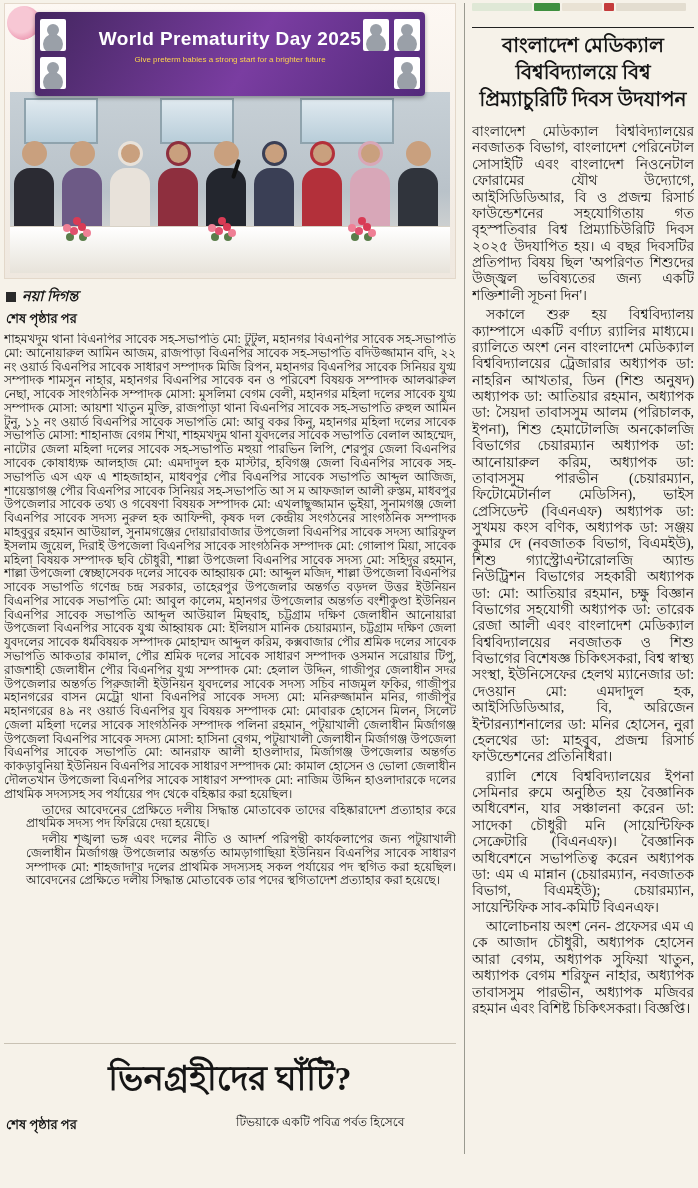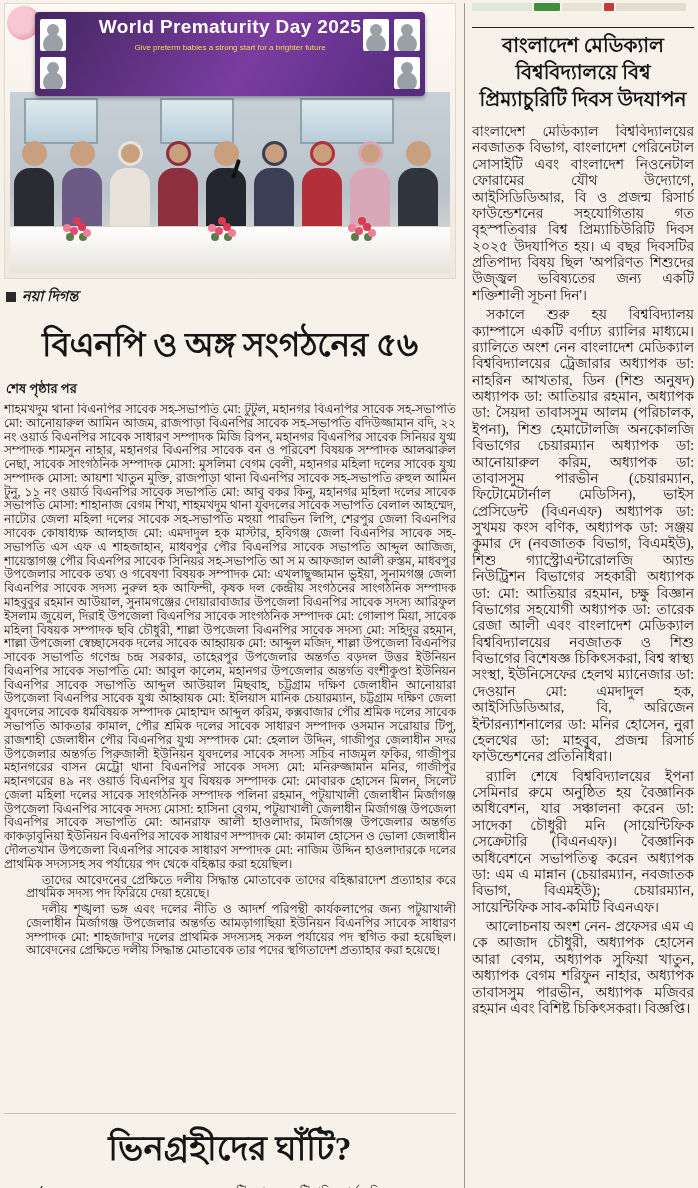--- a/index.html
+++ b/index.html
@@ -27,21 +27,21 @@
     background:linear-gradient(#c7d0d6 0%,#b9c2c9 55%,#e6e2da 100%);
   }
   .window{position:absolute;top:6px;width:70px;height:42px;background:linear-gradient(#dfe9ef,#b8cdd9);border:2px solid #8fa3ad;}
   .w1{left:14px}.w2{left:150px}.w3{left:290px;width:90px}
   .banner{
     position:absolute;top:8px;left:30px;right:30px;height:84px;
     background:linear-gradient(120deg,#43265f,#7a3da1 55%,#532a7b);
     border-radius:4px;color:#fff;text-align:center;z-index:3;
     box-shadow:0 2px 4px rgba(0,0,0,.35);
   }
-  .banner-title{font-family:"Liberation Sans", sans-serif;font-weight:bold;font-size:19px;letter-spacing:.4px;padding-top:4px;}
+  .banner-title{font-family:"Liberation Sans", sans-serif;font-weight:bold;font-size:19px;letter-spacing:.4px;padding-top:16px;}
   .banner-sub{font-family:"Liberation Sans", sans-serif;font-size:8px;color:#ffd54d;margin-top:5px;}
   .mini-card{position:absolute;width:26px;height:32px;background:#fff;border-radius:2px;overflow:hidden;}
   .mini-card::after{content:"";position:absolute;left:7px;top:5px;width:12px;height:12px;border-radius:50%;background:#9aa0a8;box-shadow:0 14px 0 4px #9aa0a8;}
   .mc1{left:5px;top:7px}.mc2{left:5px;top:45px}.mc3{right:5px;top:7px}.mc4{right:5px;top:45px}.mc5{right:36px;top:7px}
   .person{position:absolute;bottom:46px;width:44px;height:86px;z-index:2;}
   .person .head{width:19px;height:19px;border-radius:50%;background:#c9a07e;margin:0 auto;border:3px solid transparent;}
   .person .torso{width:40px;height:58px;margin:2px auto 0;border-radius:16px 16px 0 0;}
   .p1{left:2px}.p2{left:50px}.p3{left:98px}.p4{left:146px}.p5{left:194px}.p6{left:242px}.p7{left:290px}.p8{left:338px}.p9{left:386px}
   .p1 .torso{background:#2b2b33}
   .p2 .torso{background:#6d5a86}
@@ -162,21 +162,20 @@
         <div class="banner-title">World Prematurity Day 2025</div>
         <div class="banner-sub">Give preterm babies a strong start for a brighter future</div>
       </div>
     </div>
 
     <div class="caption">
       <span class="sq"></span>
       <span class="credit">নয়া দিগন্ত</span>
     </div>
 
-    <h1 class="main-headline">বিএনপি ও অঙ্গ সংগঠনের ৫৬</h1>
     <div class="cont-label">শেষ পৃষ্ঠার পর</div>
 
     <div class="main-body">
       <p>শাহমখদুম থানা বিএনপির সাবেক সহ-সভাপতি মো: টুটুল, মহানগর বিএনপির সাবেক সহ-সভাপতি মো: আনোয়ারুল আমিন আজম, রাজপাড়া বিএনপির সাবেক সহ-সভাপতি বদিউজ্জামান বদি, ২২ নং ওয়ার্ড বিএনপির সাবেক সাধারণ সম্পাদক মিজি রিপন, মহানগর বিএনপির সাবেক সিনিয়র যুগ্ম সম্পাদক শামসুন নাহার, মহানগর বিএনপির সাবেক বন ও পরিবেশ বিষয়ক সম্পাদক আলঝারুল নেছা, সাবেক সাংগঠনিক সম্পাদক মোসা: মুসলিমা বেগম বেলী, মহানগর মহিলা দলের সাবেক যুগ্ম সম্পাদক মোসা: আয়শা খাতুন মুক্তি, রাজপাড়া থানা বিএনপির সাবেক সহ-সভাপতি রুহুল আমিন টুনু, ১১ নং ওয়ার্ড বিএনপির সাবেক সভাপতি মো: আবু বকর কিনু, মহানগর মহিলা দলের সাবেক সভাপতি মোসা: শাহানাজ বেগম শিখা, শাহমখদুম থানা যুবদলের সাবেক সভাপতি বেলাল আহম্মেদ, নাটোর জেলা মহিলা দলের সাবেক সহ-সভাপতি মহুয়া পারভিন লিপি, শেরপুর জেলা বিএনপির সাবেক কোষাধ্যক্ষ আলহাজ মো: এমদাদুল হক মাস্টার, হবিগঞ্জ জেলা বিএনপির সাবেক সহ-সভাপতি এস এফ এ শাহজাহান, মাধবপুর পৌর বিএনপির সাবেক সভাপতি আব্দুল আজিজ, শায়েস্তাগঞ্জ পৌর বিএনপির সাবেক সিনিয়র সহ-সভাপতি আ স ম আফজাল আলী রুস্তম, মাধবপুর উপজেলার সাবেক তথ্য ও গবেষণা বিষয়ক সম্পাদক মো: এখলাছুজ্জামান ভুইয়া, সুনামগঞ্জ জেলা বিএনপির সাবেক সদস্য নুরুল হক আফিন্দী, কৃষক দল কেন্দ্রীয় সংগঠনের সাংগঠনিক সম্পাদক মাহবুবুর রহমান আউয়াল, সুনামগঞ্জের দোয়ারাবাজার উপজেলা বিএনপির সাবেক সদস্য আরিফুল ইসলাম জুয়েল, দিরাই উপজেলা বিএনপির সাবেক সাংগঠনিক সম্পাদক মো: গোলাপ মিয়া, সাবেক মহিলা বিষয়ক সম্পাদক ছবি চৌধুরী, শাল্লা উপজেলা বিএনপির সাবেক সদস্য মো: সহিদুর রহমান, শাল্লা উপজেলা স্বেচ্ছাসেবক দলের সাবেক আহ্বায়ক মো: আব্দুল মজিদ, শাল্লা উপজেলা বিএনপির সাবেক সভাপতি গণেন্দ্র চন্দ্র সরকার, তাহেরপুর উপজেলার অন্তর্গত বড়দল উত্তর ইউনিয়ন বিএনপির সাবেক সভাপতি মো: আবুল কালেম, মহানগর উপজেলার অন্তর্গত বংশীকুণ্ডা ইউনিয়ন বিএনপির সাবেক সভাপতি আব্দুল আউয়াল মিছবাহ, চট্টগ্রাম দক্ষিণ জেলাধীন আনোয়ারা উপজেলা বিএনপির সাবেক যুগ্ম আহ্বায়ক মো: ইলিয়াস মানিক চেয়ারম্যান, চট্টগ্রাম দক্ষিণ জেলা যুবদলের সাবেক ধর্মবিষয়ক সম্পাদক মোহাম্মদ আব্দুল করিম, কক্সবাজার পৌর শ্রমিক দলের সাবেক সভাপতি আকতার কামাল, পৌর শ্রমিক দলের সাবেক সাধারণ সম্পাদক ওসমান সরোয়ার টিপু, রাজশাহী জেলাধীন পৌর বিএনপির যুগ্ম সম্পাদক মো: হেলাল উদ্দিন, গাজীপুর জেলাধীন সদর উপজেলার অন্তর্গত পিরুজালী ইউনিয়ন যুবদলের সাবেক সদস্য সচিব নাজমুল ফকির, গাজীপুর মহানগরের বাসন মেট্রো থানা বিএনপির সাবেক সদস্য মো: মনিরুজ্জামান মনির, গাজীপুর মহানগরের ৪৯ নং ওয়ার্ড বিএনপির যুব বিষয়ক সম্পাদক মো: মোবারক হোসেন মিলন, সিলেট জেলা মহিলা দলের সাবেক সাংগঠনিক সম্পাদক পলিনা রহমান, পটুয়াখালী জেলাধীন মির্জাগঞ্জ উপজেলা বিএনপির সাবেক সদস্য মোসা: হাসিনা বেগম, পটুয়াখালী জেলাধীন মির্জাগঞ্জ উপজেলা বিএনপির সাবেক সভাপতি মো: আনরাফ আলী হাওলাদার, মির্জাগঞ্জ উপজেলার অন্তর্গত কাকড়াবুনিয়া ইউনিয়ন বিএনপির সাবেক সাধারণ সম্পাদক মো: কামাল হোসেন ও ভোলা জেলাধীন দৌলতখান উপজেলা বিএনপির সাবেক সাধারণ সম্পাদক মো: নাজিম উদ্দিন হাওলাদারকে দলের প্রাথমিক সদস্যসহ সব পর্যায়ের পদ থেকে বহিষ্কার করা হয়েছিল।</p>
       <p class="indent">তাদের আবেদনের প্রেক্ষিতে দলীয় সিদ্ধান্ত মোতাবেক তাদের বহিষ্কারাদেশ প্রত্যাহার করে প্রাথমিক সদস্য পদ ফিরিয়ে দেয়া হয়েছে।</p>
       <p class="indent">দলীয় শৃঙ্খলা ভঙ্গ এবং দলের নীতি ও আদর্শ পরিপন্থী কার্যকলাপের জন্য পটুয়াখালী জেলাধীন মির্জাগঞ্জ উপজেলার অন্তর্গত আমড়াগাছিয়া ইউনিয়ন বিএনপির সাবেক সাধারণ সম্পাদক মো: শাহজাদা'র দলের প্রাথমিক সদস্যসহ সকল পর্যায়ের পদ স্থগিত করা হয়েছিল। আবেদনের প্রেক্ষিতে দলীয় সিদ্ধান্ত মোতাবেক তার পদের স্থগিতাদেশ প্রত্যাহার করা হয়েছে।</p>
     </div>
 
     <div class="bottom-rule"></div>
     <h1 class="bottom-headline">ভিনগ্রহীদের ঘাঁটি?</h1>

